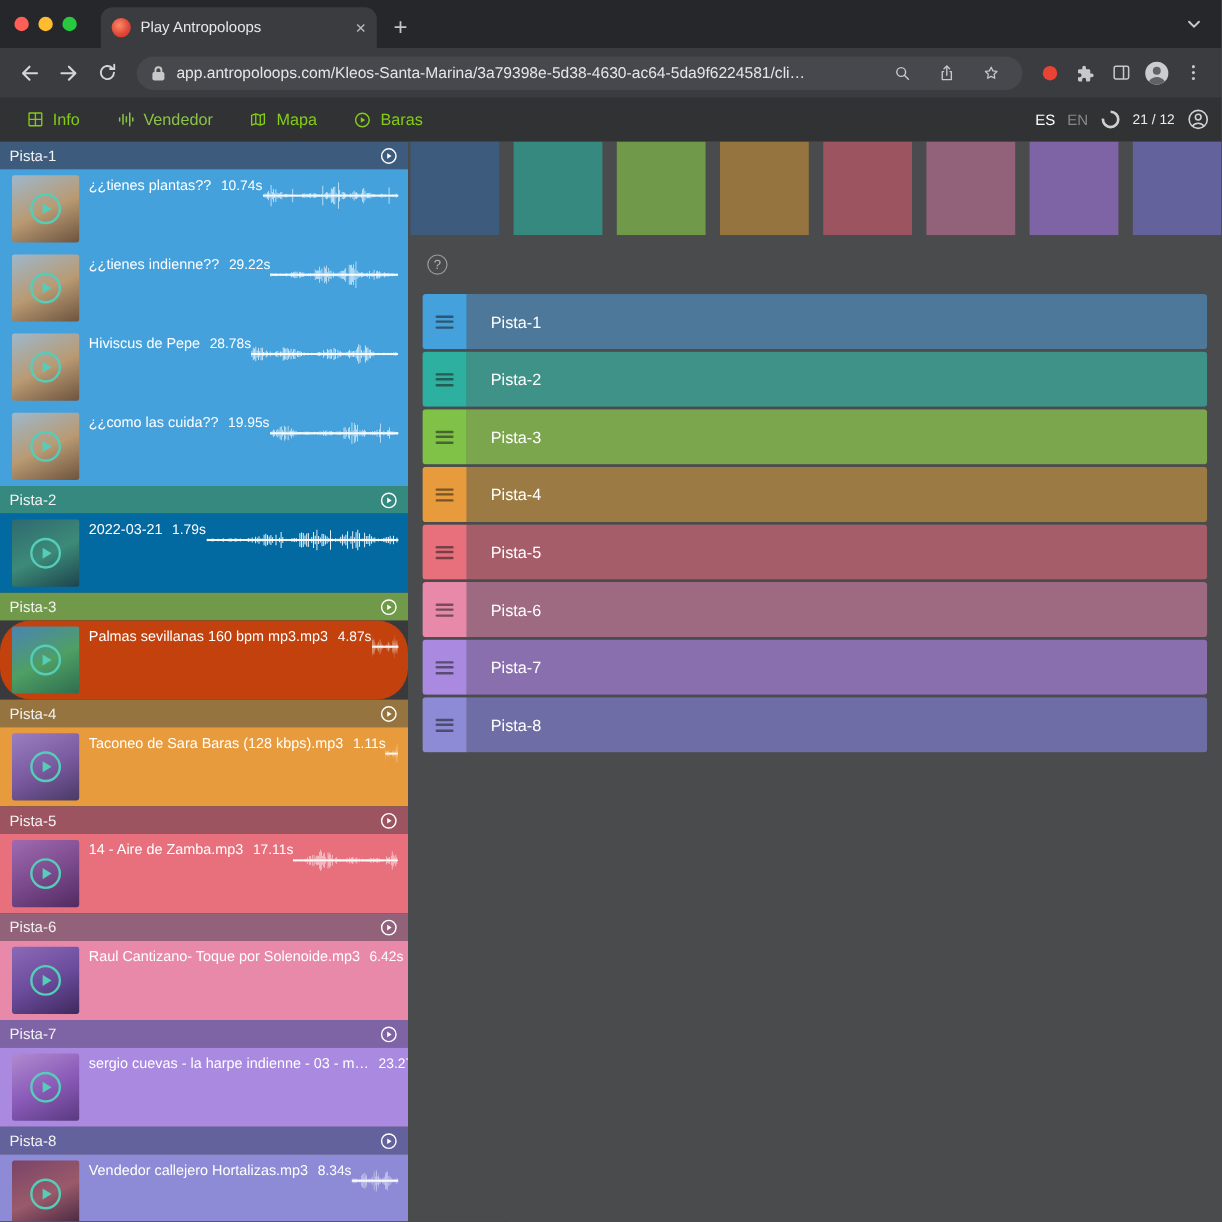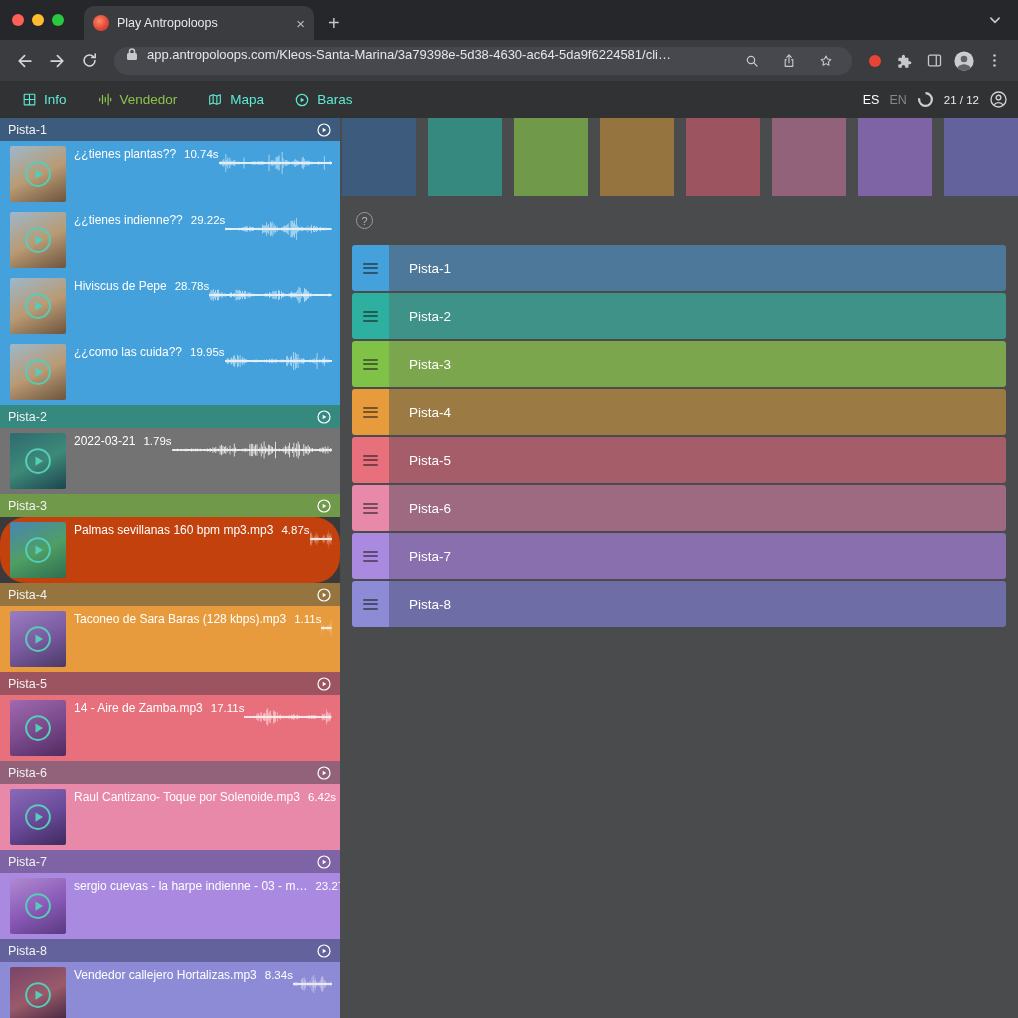--- a/index.html
+++ b/index.html
@@ -15,21 +15,21 @@
   .tab{margin-left:84px;width:230px;height:34px;background:#3b3c40;border-radius:10px 10px 0 0;
     display:flex;align-items:center;padding:0 9px;gap:8px}
   .favicon{width:16px;height:16px;border-radius:50%;flex:none;
     background:radial-gradient(circle at 40% 38%,#ff8a66 0%,#e0493a 55%,#c03428 100%)}
   .tab-title{color:#e7e8ea;font-size:12.5px;flex:1;white-space:nowrap;overflow:hidden}
   .tab-close{color:#b9babc;font-size:15px;line-height:1}
   .newtab{color:#c3c4c6;font-size:20px;margin:0 0 7px 14px;line-height:1}
   .tab-chevron{position:absolute;right:14px;top:11px}
   .toolbar{height:41px;background:#3b3c40;display:flex;align-items:center;padding:0 10px;gap:2px;flex:none}
   .navbtn{width:30px;height:30px;display:flex;align-items:center;justify-content:center}
-  .omnibox{flex:1;height:28px;background:#47484d;border-radius:14px;display:flex;
+  .omnibox{flex:1;height:28px;background:#47484d;border-radius:14px;display:flex;align-items:center;
     padding:0 12px;gap:9px;margin:0 8px;min-width:0}
   .url{color:#e5e6e8;font-size:13px;white-space:nowrap;overflow:hidden;flex:1}
   .ext-dot{width:12px;height:12px;border-radius:50%;background:#e84335;margin:0 7px;flex:none}
   .tbicon{width:28px;height:28px;display:flex;align-items:center;justify-content:center;flex:none}
 
   
   .appbar{height:37px;background:#313234;display:flex;align-items:center;flex:none}
   .crumb{width:340px;height:37px;flex:none;display:flex;align-items:center;padding:0 10px;
     white-space:nowrap;overflow:hidden;
     background:
@@ -37,21 +37,21 @@
       radial-gradient(circle at 12% 35%,#c97f9a 0 16%,transparent 42%),
       radial-gradient(circle at 42% 75%,#7fae6a 0 18%,transparent 45%),
       radial-gradient(circle at 70% 25%,#d8b890 0 20%,transparent 48%),
       radial-gradient(circle at 92% 75%,#b86a7a 0 16%,transparent 42%),
       linear-gradient(90deg,#8a7a8f,#9a8a6f)}
   .crumb span{text-shadow:0 1px 2px rgba(0,0,0,.75)}
   .crumb-proj{color:#fff;font-weight:bold;font-size:13px}
   .crumb-sep{color:rgba(255,255,255,.8);margin:0 6px;font-size:12px}
   .crumb-path{color:#f1f1f1;font-size:13px}
   .appnav{display:flex;align-items:center;gap:30px;margin-left:22px}
-  .appnav-item{display:flex;align-items:center;gap:7px;color:#5eead4;font-size:13.5px;cursor:default}
+  .appnav-item{display:flex;align-items:center;gap:7px;color:#84cc16;font-size:13.5px;cursor:default}
   .appnav-item .nicon{display:flex}
   .appbar-right{margin-left:auto;display:flex;align-items:center;gap:10px;padding-right:10px}
   .lang{font-size:12.5px;color:#87888a}
   .lang.active{color:#fff}
   .counter{color:#ececec;font-size:11.5px}
 
   
   .content{flex:1;display:flex;min-height:0}
   .sidebar{width:340px;flex:none;background:#3a3a3c;overflow:hidden}
   .track-header{height:23px;display:flex;align-items:center;justify-content:space-between;padding:0 4px 0 8px}
@@ -784,21 +784,21 @@
           <section class="track-group">
     <header class="track-header" style="background: rgb(53, 137, 127);">
       <span class="track-name">Pista-2</span>
       <span class="hplay">
         <svg width="16" height="16" viewBox="0 0 24 24" fill="none" stroke="#fff" stroke-width="1.8">
                   <circle cx="12" cy="12" r="9"></circle>
                   <path d="M10 8.5v7l5.5-3.5z" fill="#fff" stroke="none"></path>
                 </svg>
       </span>
     </header>
-    <div class="clips" style="background: #737373;">
+    <div class="clips" style="background: #0369a1;">
               <div class="clip">
     <div class="thumb" style="background: linear-gradient(155deg, rgb(47, 106, 112) 0%, rgb(61, 138, 120) 52%, rgb(28, 68, 78) 100%);">
       <svg width="30" height="30" viewBox="0 0 24 24" fill="none" stroke="#56cdb9" stroke-width="1.6">
                     <circle cx="12" cy="12" r="9.5"></circle>
                     <path d="M10 8.3v7.4l6-3.7z" fill="#56cdb9" stroke="none"></path>
                   </svg>
     </div>
     <div class="clip-body">
       <div class="clip-top">
         <span class="clip-name">2022-03-21</span>

